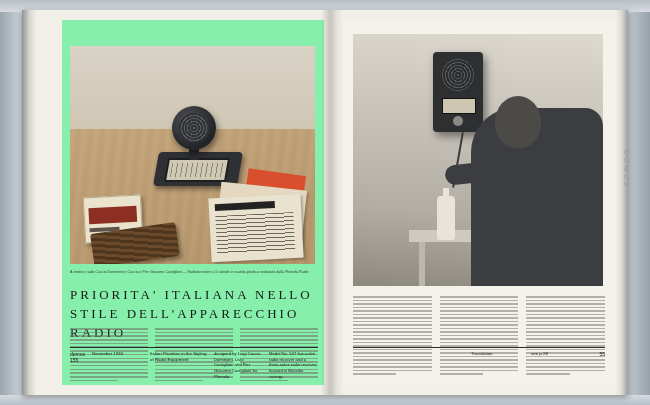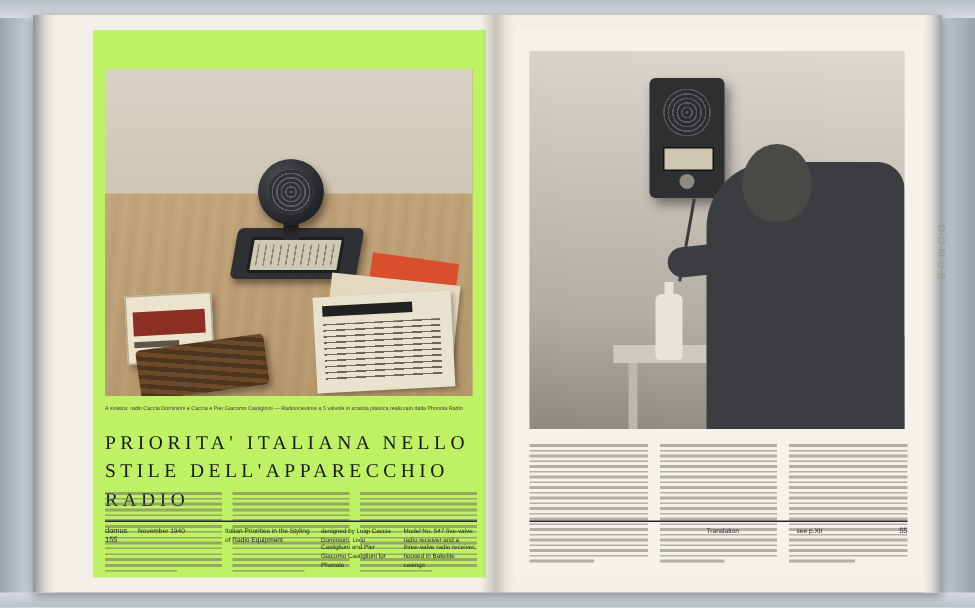--- a/index.html
+++ b/index.html
@@ -36,21 +36,21 @@
     writing-mode:vertical-rl;transform:rotate(180deg);
     font-size:7px;letter-spacing:2.5px;color:#2a2a2a;
     font-family:"Liberation Sans",sans-serif;}
   .spine-mark{position:absolute;left:24px;top:28px;width:10px;height:8px;background:#e03a2a;}
   .spine-right-text{position:absolute;right:20px;top:150px;width:14px;height:180px;
     writing-mode:vertical-rl;
     font-size:6.5px;letter-spacing:3px;color:#9a9a96;
     font-family:"Liberation Sans",sans-serif;}
 
   
-  .page-left{position:absolute;left:40px;top:10px;width:262px;height:365px;background:#bef264;}
+  .page-left{position:absolute;left:40px;top:10px;width:262px;height:365px;background:#86efac;}
   .photo-left{position:absolute;left:8px;top:26px;width:245px;height:218px;
     background:linear-gradient(160deg,#c9a878 0%,#c0a070 45%,#b89a6b 100%);
     overflow:hidden;}
   .tabletop{position:absolute;left:0;top:0;width:100%;height:100%;
     background:
       linear-gradient(170deg,rgba(255,255,255,.10),rgba(0,0,0,.08)),
       repeating-linear-gradient(96deg,#c6a577 0px,#c09e70 6px,#c8a87c 12px);}
   .wall{position:absolute;left:0;top:0;width:100%;height:38%;
     background:linear-gradient(180deg,#d9d3c6,#cfc6b4);}
   

